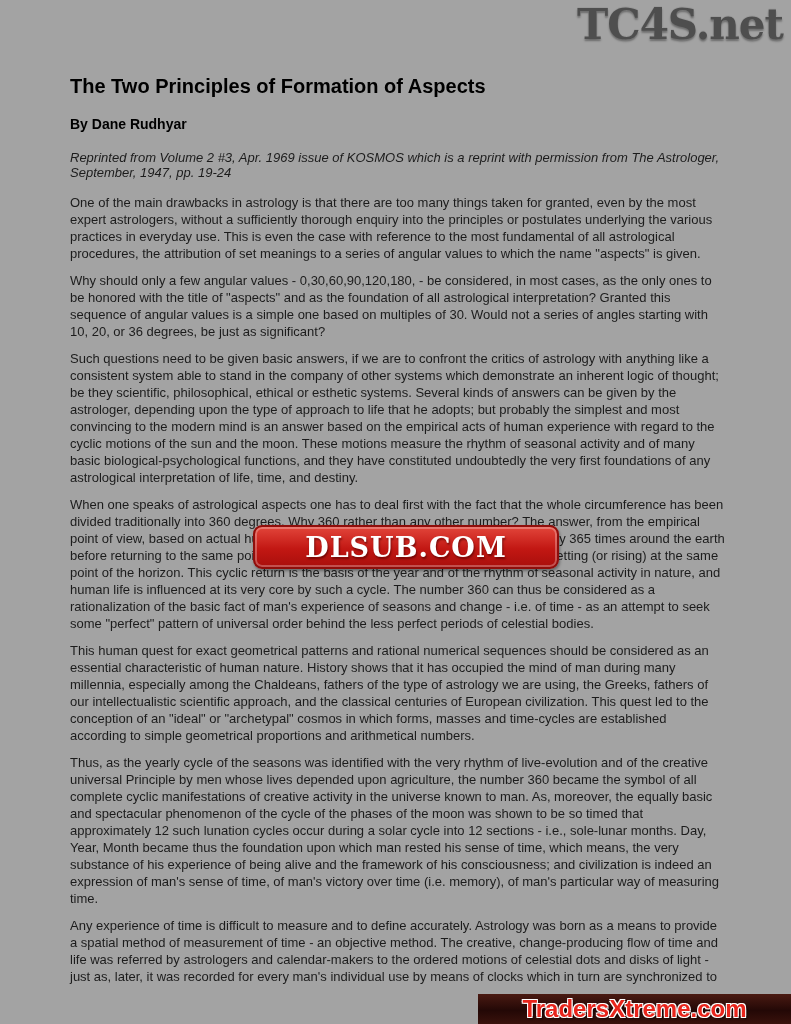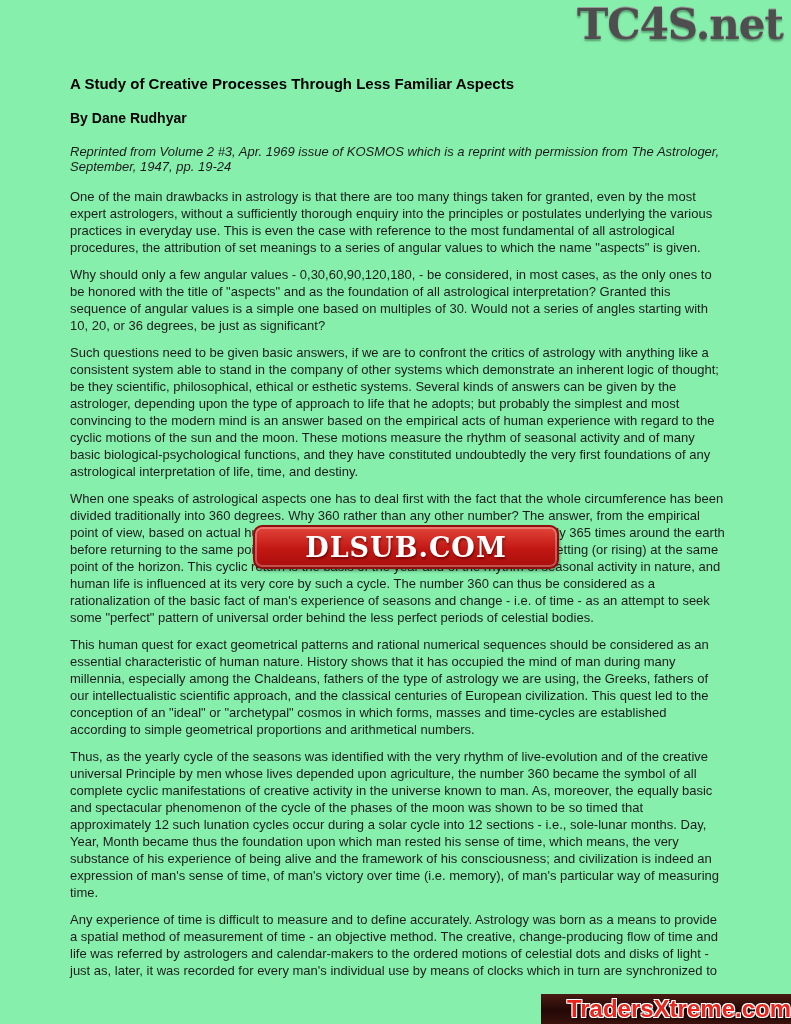--- a/index.html
+++ b/index.html
@@ -1,21 +1,21 @@
 <!DOCTYPE html>
 <html><head>
 <meta charset="utf-8">
 <style>
   html, body { margin: 0; padding: 0; background: #e8e8e8; }
   .page {
     position: relative;
     width: 791px;
     height: 1024px;
     margin: 0 auto;
-    background: #86efac;
+    background: #a3a3a3;
     overflow: hidden;
     font-family: "Liberation Sans", sans-serif;
     text-decoration: underline;
   }
 
   
   .tc4s-logo {
     position: absolute;
     top: 0px;
     right: 8px;
@@ -90,26 +90,26 @@
     letter-spacing: 1px;
     text-shadow: 1px 2px 2px rgba(80,0,0,0.65);
     user-select: none;
   }
 
   
   .footer-band {
     position: absolute;
     right: 0;
     bottom: 0;
-    width: 250px;
+    width: 313px;
     height: 30px;
     background: linear-gradient(180deg, #4a1a12 0%, #230806 55%, #3a120c 100%);
     display: flex;
     align-items: center;
-    justify-content: flex-end;
+    justify-content: center;
     z-index: 5;
   }
   .footer-logo {
     font-family: "Liberation Sans", sans-serif;
     font-weight: bold;
     font-size: 24px;
     color: #e8251c;
     text-shadow:
       -1px -1px 0 #ffffff,
        1px -1px 0 #ffffff,
@@ -120,21 +120,21 @@
   }
 </style>
 </head>
 <body>
 
 <div class="page" id="page">
 
   <div class="tc4s-logo">TC4S.net</div>
 
   <div class="content">
-    <h2 class="article-subtitle">A Study of Creative Processes Through Less Familiar Aspects</h2>
+    <h1 class="article-title">The Two Principles of Formation of Aspects</h1>
     <h3 class="article-byline">By Dane Rudhyar</h3>
     <p class="reprint">Reprinted from Volume 2 #3, Apr. 1969 issue of KOSMOS which is a reprint with permission from The Astrologer, September, 1947, pp. 19-24</p>
     <div class="paragraphs">
         <p class="body-para">One of the main drawbacks in astrology is that there are too many things taken for granted, even by the most expert astrologers, without a sufficiently thorough enquiry into the principles or postulates underlying the various practices in everyday use. This is even the case with reference to the most fundamental of all astrological procedures, the attribution of set meanings to a series of angular values to which the name "aspects" is given.</p>
         <p class="body-para">Why should only a few angular values  - 0,30,60,90,120,180, - be considered, in most cases, as the only ones to be honored with the title of "aspects" and as the foundation of all astrological interpretation? Granted this sequence of angular values is a simple one based on multiples of 30. Would not a series of angles starting with 10, 20, or 36 degrees, be just as significant?</p>
         <p class="body-para">Such questions need to be given basic answers, if we are to confront the critics of astrology with anything like a consistent system able to stand in the company of other systems which demonstrate an inherent logic of thought; be they scientific, philosophical, ethical or esthetic systems. Several kinds of answers can be given by the astrologer, depending upon the type of approach to life that he adopts; but probably the simplest and most convincing to the modern mind is an answer based on the empirical acts of human experience with regard to the cyclic motions of the sun and the moon. These motions measure the rhythm of seasonal activity and of many basic biological-psychological functions, and they have constituted undoubtedly the very first foundations of any astrological interpretation of life, time, and destiny.</p>
         <p class="body-para">When one speaks of astrological aspects one has to deal first with the fact that the whole circumference has been divided traditionally into 360 degrees. Why 360 rather than any other number? The answer, from the empirical point of view, based on actual human experience, is that the sun moves approximately 365 times around the earth before returning to the same point of the sky with reference to fixed stars, or before setting (or rising) at the same point of the horizon. This cyclic return is the basis of the year and of the rhythm of seasonal activity in nature, and human life is influenced at its very core by such a cycle. The number 360 can thus be considered as a rationalization of the basic fact of man's experience of seasons and change - i.e. of time - as an attempt to seek some "perfect" pattern of universal order behind the less perfect periods of celestial bodies.</p>
         <p class="body-para">This human quest for exact geometrical patterns and rational numerical sequences should be considered as an essential characteristic of human nature. History shows that it has occupied the mind of man during many millennia, especially among the Chaldeans, fathers of the type of astrology we are using, the Greeks, fathers of our intellectualistic scientific approach, and the classical centuries of European civilization. This quest led to the conception of an "ideal" or "archetypal" cosmos in which forms, masses and time-cycles are established according to simple geometrical proportions and arithmetical numbers.</p>
         <p class="body-para">Thus, as the yearly cycle of the seasons was identified with the very rhythm of live-evolution and of the creative universal Principle by men whose lives depended upon agriculture, the number 360 became the symbol of all complete cyclic manifestations of creative activity in the universe known to man. As, moreover, the equally basic and spectacular phenomenon of the cycle of the phases of the moon was shown to be so timed that approximately 12 such lunation cycles occur during a solar cycle into 12 sections  - i.e., sole-lunar months. Day, Year, Month became thus the  foundation upon which man rested his sense of time, which means, the very substance of his experience of being alive and the framework of his consciousness; and civilization is indeed an expression of man's sense of time, of man's victory over time (i.e. memory), of man's particular way of measuring time.</p>
         <p class="body-para">Any experience of time is difficult to measure and to define accurately. Astrology was born as a means to provide a spatial method of measurement of time  - an objective method. The creative, change-producing flow of time and life was referred by astrologers and calendar-makers to the ordered motions of celestial dots and disks of light - just as, later, it was recorded for every man's individual use by means of clocks which in turn are synchronized to</p>

